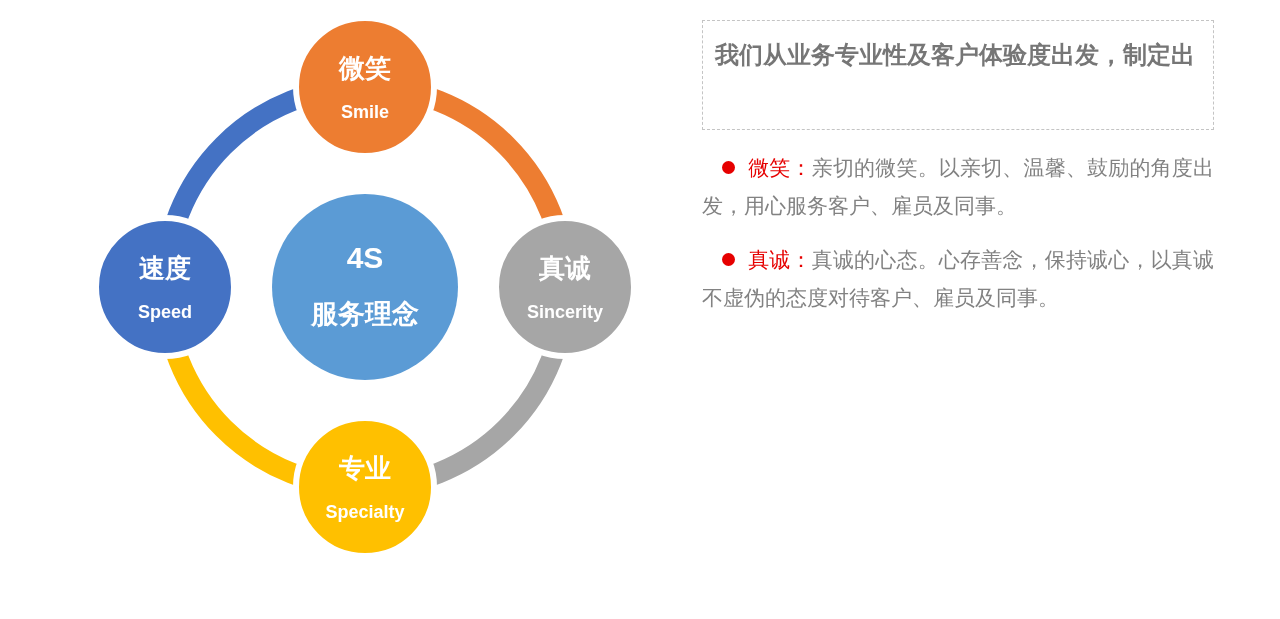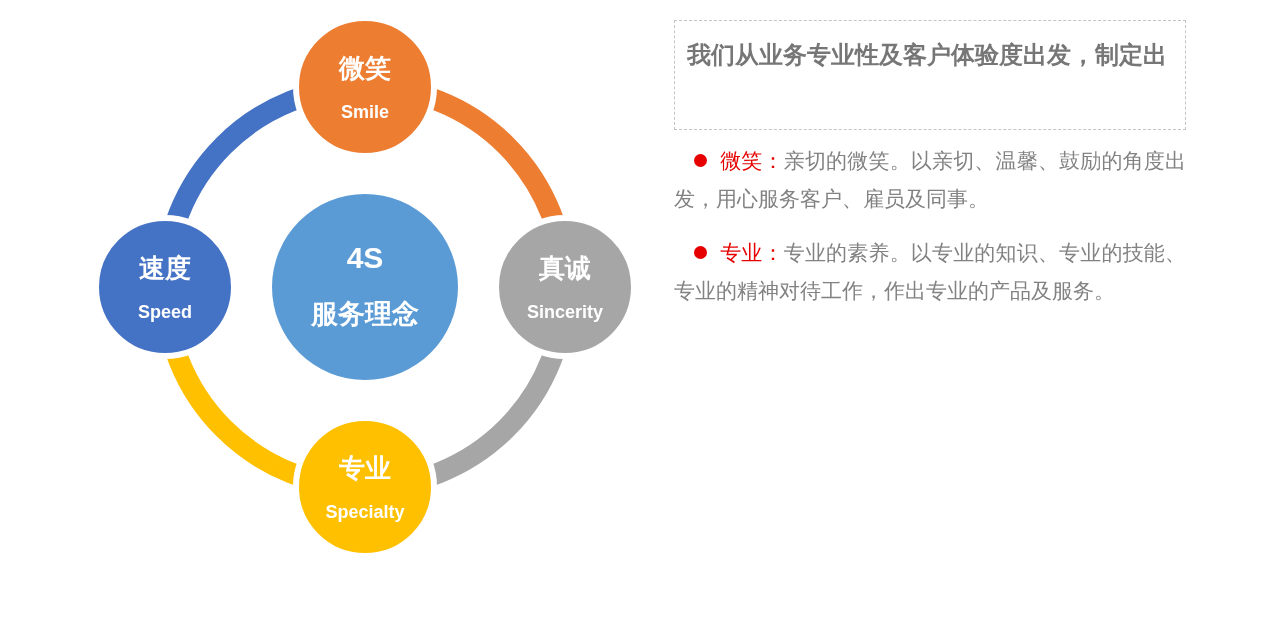--- a/index.html
+++ b/index.html
@@ -9,30 +9,30 @@
   }
   
   .diagram{position:absolute;left:0;top:0;width:680px;height:443px;}
   .diagram svg{display:block;}
   .circle-label-zh{font-size:26px;font-weight:bold;fill:#ffffff;}
   .circle-label-en{font-size:18px;font-weight:bold;fill:#ffffff;}
   .center-title{font-size:30px;font-weight:bold;fill:#ffffff;}
   .center-subtitle{font-size:27px;font-weight:bold;fill:#ffffff;}
   text{text-anchor:middle;dominant-baseline:central;}
   
-  .panel{position:absolute;left:674px;top:20px;width:512px;}
+  .panel{position:absolute;left:702px;top:20px;width:512px;}
   .header-box{
     box-sizing:border-box;width:512px;min-height:110px;
     border:1px dashed #c4c4c4;padding:12px 14px 10px 12px;
   }
   .header-line{
     display:block;font-size:24px;font-weight:bold;color:#767676;
     line-height:44px;white-space:nowrap;
   }
-  .bullet-list{margin-top:12px;}
+  .bullet-list{margin-top:19px;}
   .bullet-item{
     margin:0 0 16px 0;font-size:21px;line-height:38px;color:#828282;
     text-indent:20px;text-align:justify;
   }
   .dot{
     display:inline-block;width:13px;height:13px;border-radius:50%;
     background:#e60000;margin-right:13px;vertical-align:1px;
   }
   .kw{color:#e60000;}
 </style>
@@ -74,16 +74,16 @@
 <div class="panel">
   <div class="header-box">
     <span class="header-line">我们从业务专业性及客户体验度出发，制定出</span>
   </div>
 
   <div class="bullet-list">
     <p class="bullet-item">
       <span class="dot"></span><span class="kw">微笑：</span><span>亲切的微笑。以亲切、温馨、鼓励的角度出发，用心服务客户、雇员及同事。</span>
     </p>
     <p class="bullet-item">
-      <span class="dot"></span><span class="kw">专业：</span><span>专业的素养。以专业的知识、专业的技能、专业的精神对待工作，作出专业的产品及服务。</span>
+      <span class="dot"></span><span class="kw">真诚：</span><span>真诚的心态。心存善念，保持诚心，以真诚不虚伪的态度对待客户、雇员及同事。</span>
     </p>
   </div>
 </div>
 
 </body></html>

